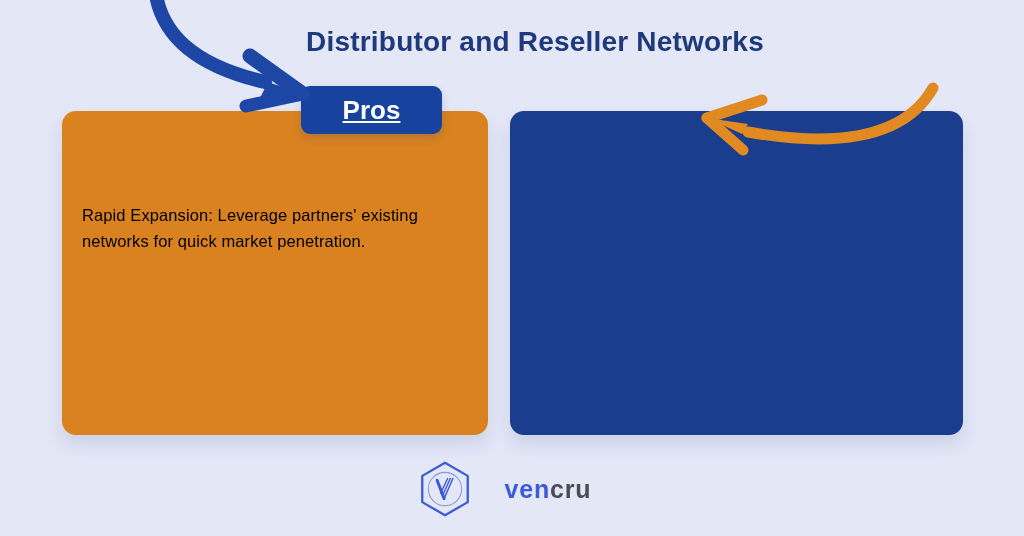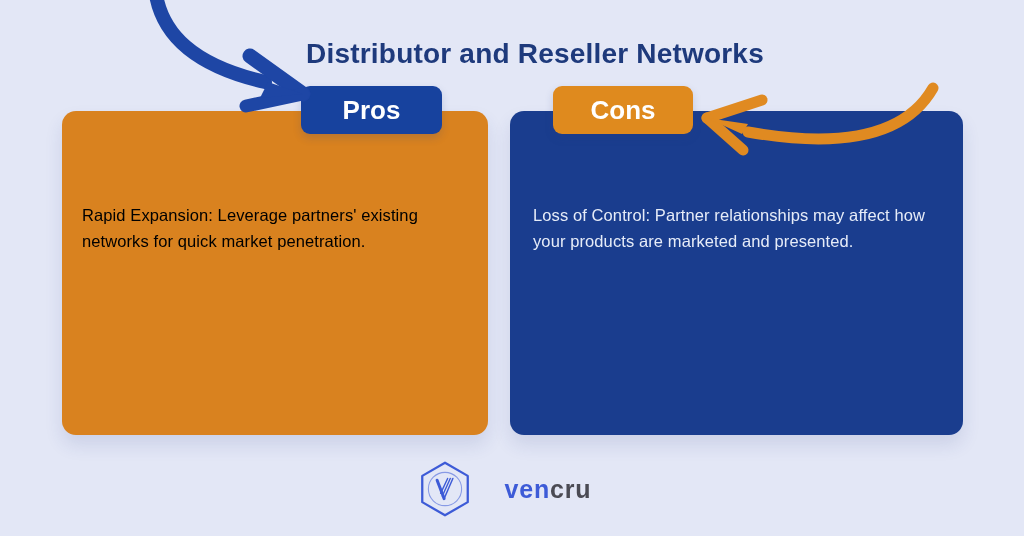--- a/index.html
+++ b/index.html
@@ -15,21 +15,21 @@
     position: relative;
     width: 1024px;
     height: 536px;
     background: #e3e7f6;
   }
   .page-title {
     position: absolute;
     top: 26px;
     left: 0;
     right: 0;
-    margin: 12px;
+    margin: 0;
     padding-left: 46px;
     text-align: center;
     font-size: 28px;
     font-weight: 700;
     letter-spacing: 0.2px;
     color: #1e3a7c;
   }
   .card {
     position: absolute;
     top: 111px;
@@ -63,20 +63,21 @@
     top: 86px;
     height: 48px;
     border-radius: 9px;
     display: flex;
     align-items: center;
     justify-content: center;
     font-size: 26px;
     font-weight: 700;
     color: #ffffff;
     box-shadow: 0 4px 8px rgba(40, 60, 130, 0.18);
+    text-decoration: underline;
   }
   .badge-pros {
     left: 301px;
     width: 141px;
     background: #17429e;
   }
   .badge-cons {
     left: 553px;
     width: 140px;
     background: #df8a1e;
@@ -120,25 +121,23 @@
 
 <div class="canvas">
 
   <h1 class="page-title">Distributor and Reseller Networks</h1>
 
   <div class="card card-pros">
     <p>Rapid Expansion: Leverage partners' existing networks for quick market penetration.</p>
   </div>
 
   <div class="card card-cons">
-    <p>Loss of Control: Partner relationships may affect how your products are marketed and presented.</p>
   </div>
 
   <div class="badge badge-pros">Pros</div>
-  <div class="badge badge-cons">Cons</div>
 
   <svg class="arrow-svg arrow-blue" viewBox="0 0 220 125" xmlns="http://www.w3.org/2000/svg">
     <path d="M 55 -12 C 60 35, 95 66, 165 82" fill="none" stroke="#1e46a5" stroke-width="14" stroke-linecap="round"></path>
     <path d="M 203 94 L 150 56" fill="none" stroke="#1e46a5" stroke-width="15" stroke-linecap="round"></path>
     <path d="M 203 94 L 146 106" fill="none" stroke="#1e46a5" stroke-width="13" stroke-linecap="round"></path>
     <path d="M 203 94 L 168 82 L 160 98 Z" fill="#1e46a5"></path>
   </svg>
 
   <svg class="arrow-svg arrow-orange" viewBox="0 0 255 85" xmlns="http://www.w3.org/2000/svg">
     <path d="M 243 8 C 218 52, 160 70, 58 52" fill="none" stroke="#e08a21" stroke-width="11" stroke-linecap="round"></path>

